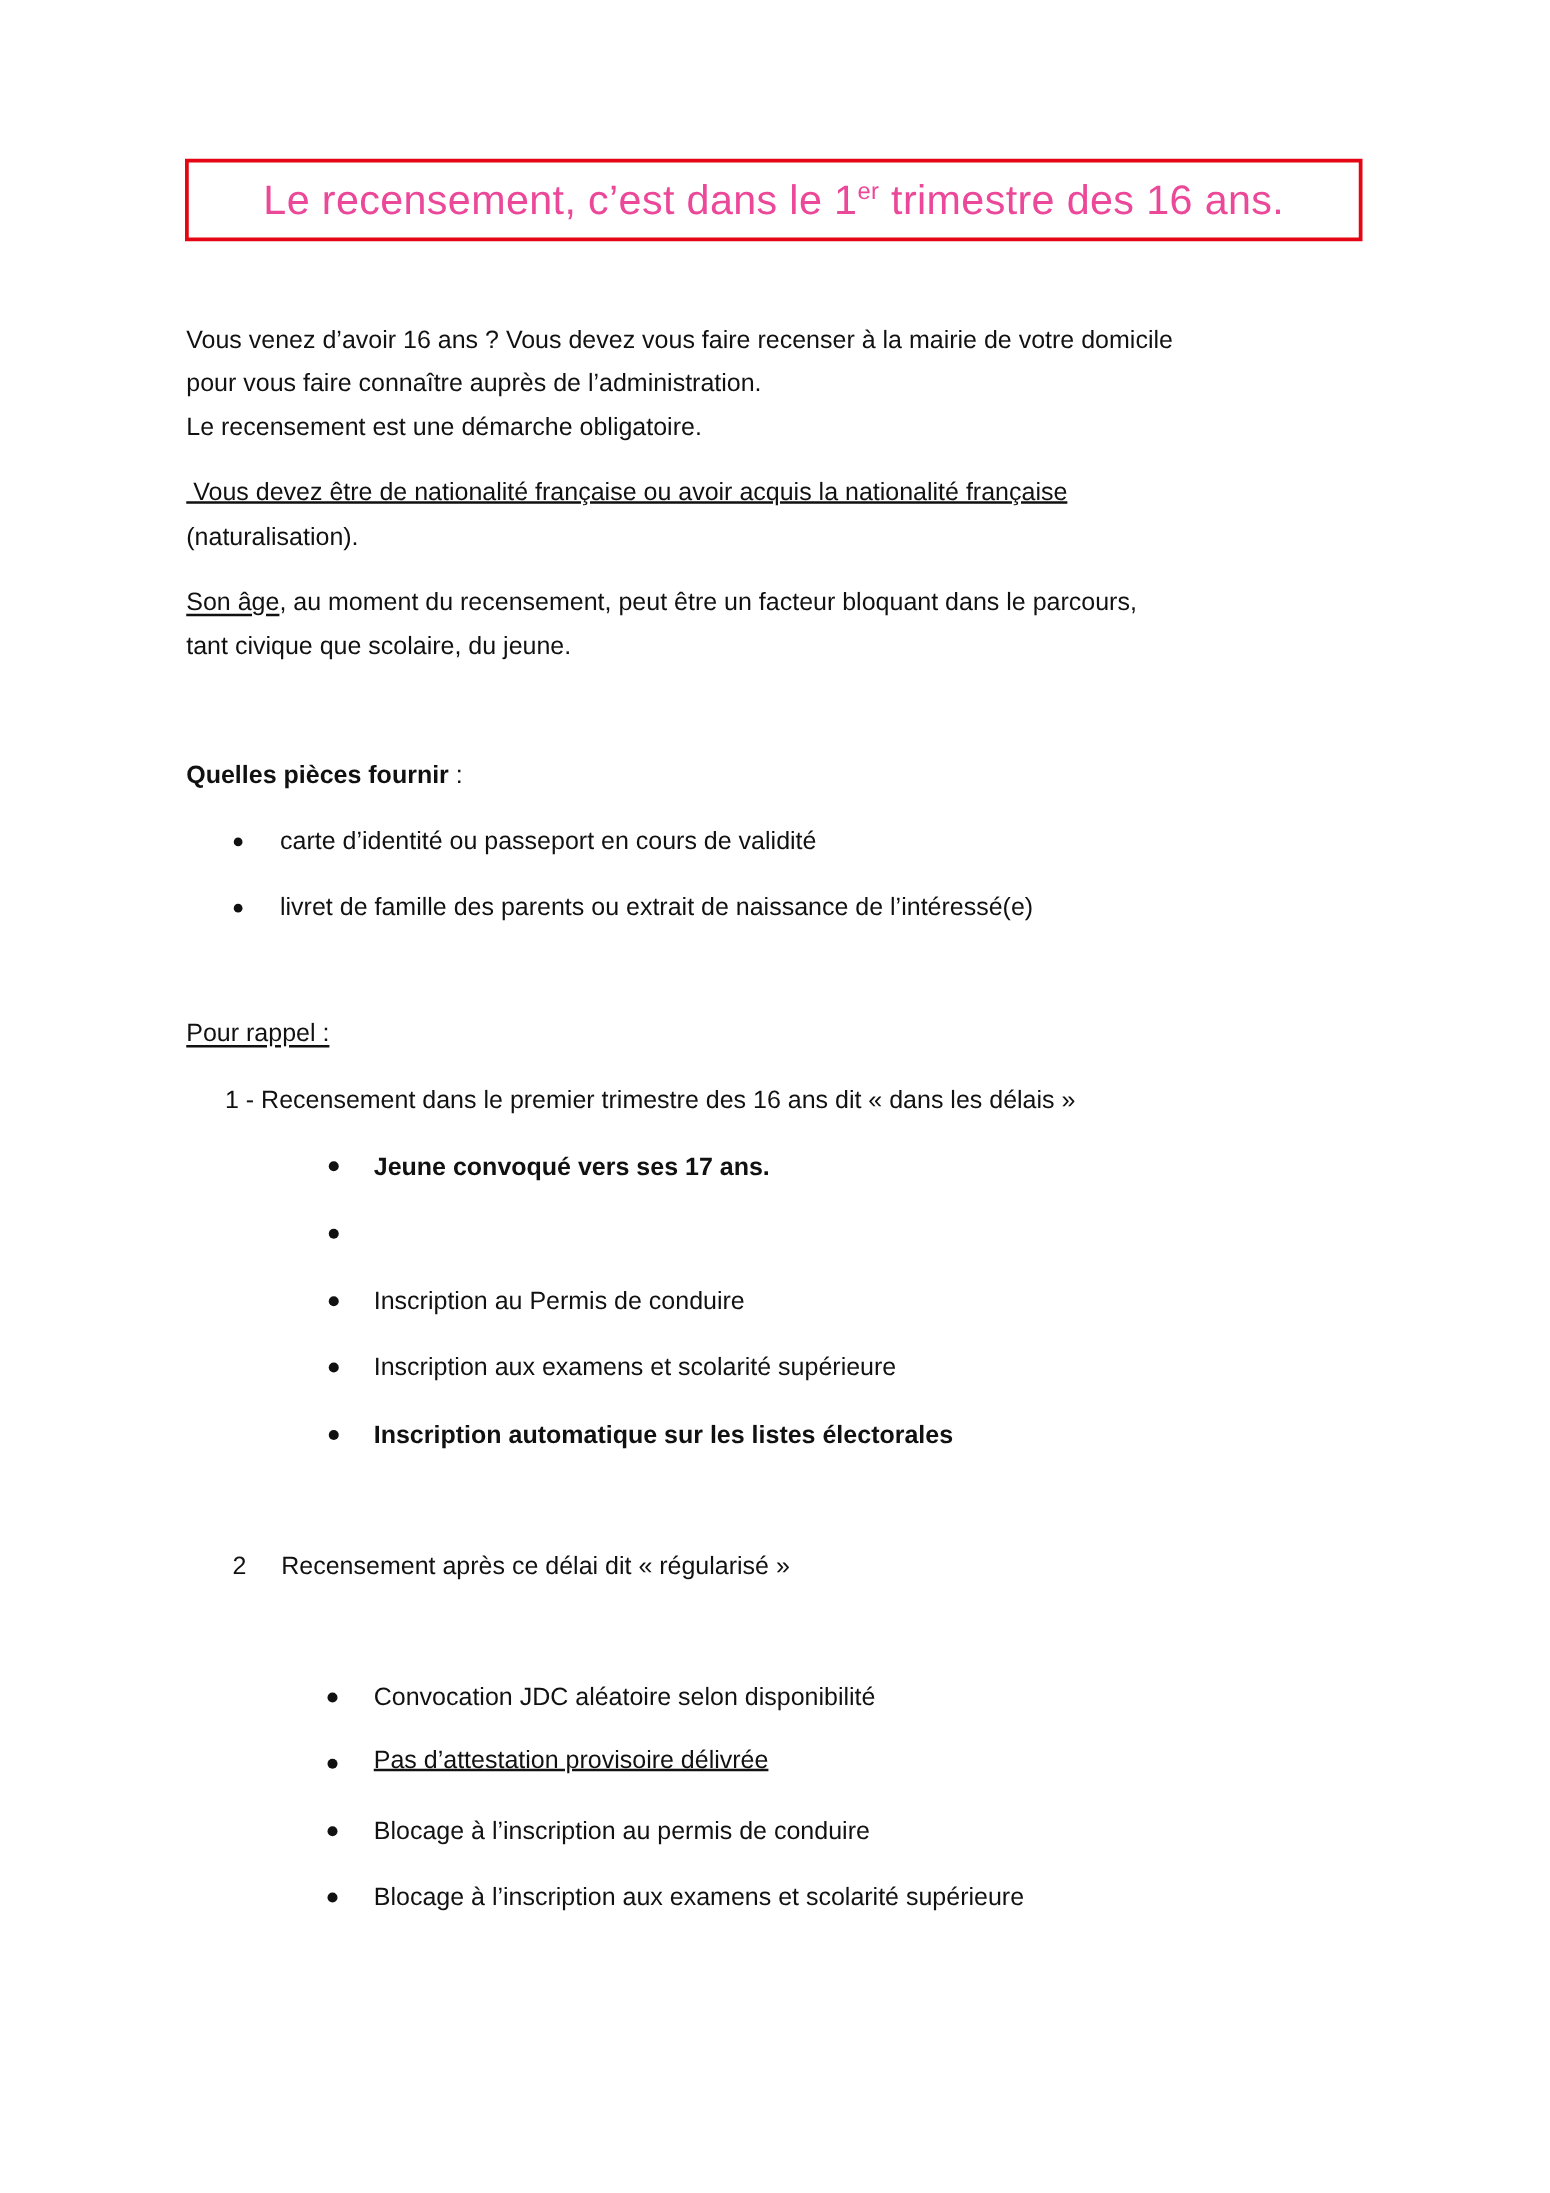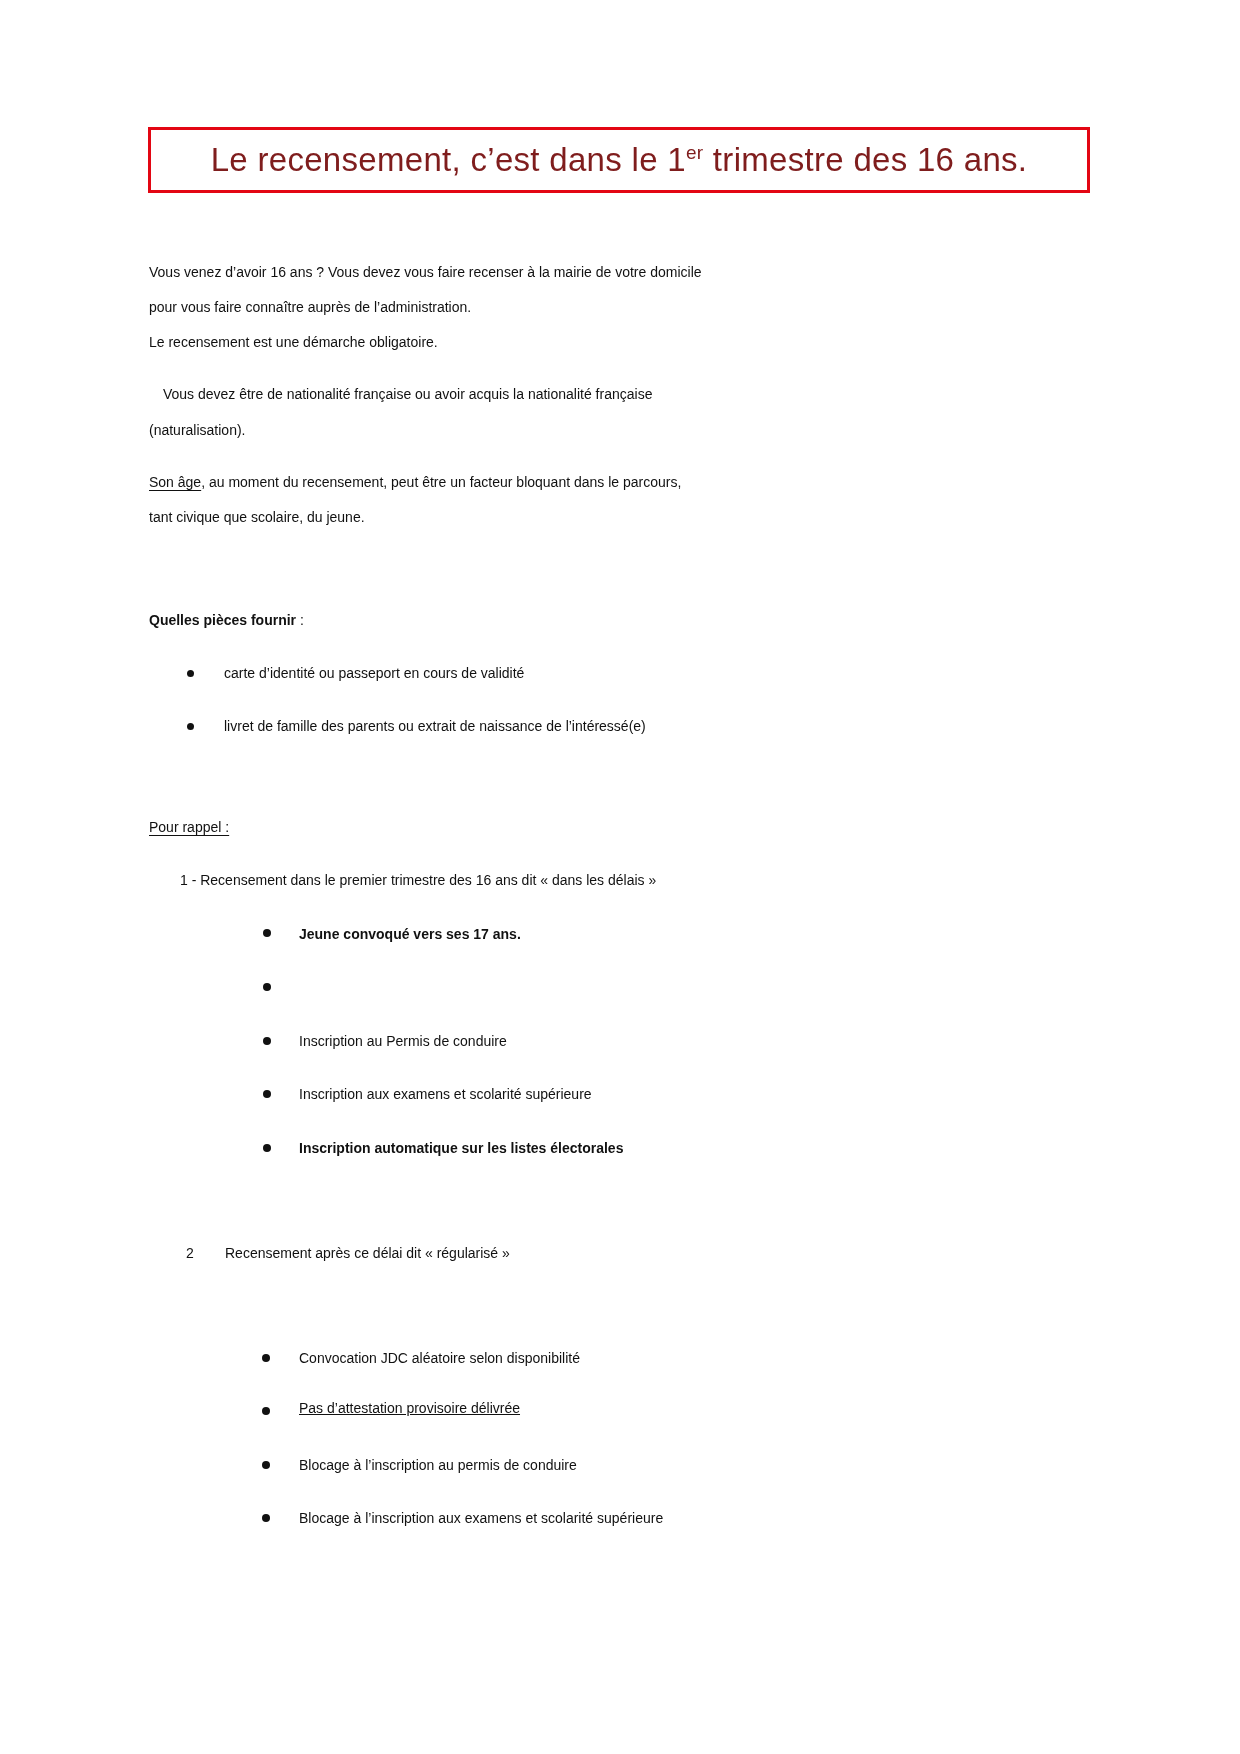--- a/index.html
+++ b/index.html
@@ -2,43 +2,43 @@
 <html><head>
 <meta charset="utf-8">
 <style>
   html, body { margin: 0; padding: 0; background: #ffffff; }
   body { width: 1240px; height: 1754px; position: relative; overflow: hidden;
          font-family: "Liberation Sans", sans-serif; color: #111111; }
   .page { position: absolute; left: 0; top: 0; width: 1240px; height: 1754px; background: #fff; }
   .title-box { position: absolute; left: 148px; top: 127px; width: 942px; height: 66px;
                box-sizing: border-box; border: 3px solid #e30613; display: flex;
                align-items: center; justify-content: center; }
-  .title { color: #7f1d1d; font-size: 33px; letter-spacing: 0.3px; white-space: nowrap; }
+  .title { color: #ec4899; font-size: 33px; letter-spacing: 0.3px; white-space: nowrap; }
   .title sup { font-size: 19px; vertical-align: 12px; line-height: 0; }
-  .line { position: absolute; font-size: 14px; line-height: 28px; white-space: nowrap; }
+  .line { position: absolute; font-size: 20px; line-height: 28px; white-space: nowrap; }
   .b { font-weight: bold; }
   .u { text-decoration: underline; text-underline-offset: 3px; }
   .i { }
   .dot { position: absolute; width: 8px; height: 8px; border-radius: 50%; background: #111; }
   .dot.small { width: 7px; height: 7px; }
 </style>
 </head>
 <body>
 
 <div class="page">
 
   <div class="title-box">
     <div class="title"><span>Le recensement, c’est dans le 1</span><sup>er</sup><span> trimestre des 16 ans.</span></div>
   </div>
 
   <div class="line" style="left:149px; top:258px;">Vous venez d’avoir 16 ans ? Vous devez vous faire recenser à la mairie de votre domicile</div>
   <div class="line" style="left:149px; top:328px;">Le recensement est une démarche obligatoire.</div>
   <div class="line" style="left:149px; top:293px;">pour vous faire connaître auprès de l’administration.</div>
 
-  <div class="line" style="left:159px; top:380px; white-space:pre;"> Vous devez être de nationalité française ou avoir acquis la nationalité française</div>
+  <div class="line" style="left:149px; top:380px; white-space:pre;text-decoration:underline;"> Vous devez être de nationalité française ou avoir acquis la nationalité française</div>
   <div class="line" style="left:149px; top:416px;">(naturalisation).</div>
 
   <div class="line" style="left:149px; top:468px;"><span class="u">Son âge</span><span>, au moment du recensement, peut être un facteur bloquant dans le parcours,</span></div>
   <div class="line" style="left:149px; top:503px;">tant civique que scolaire, du jeune.</div>
 
   <div class="line" style="left:149px; top:606px;"><span class="b">Quelles pièces fournir</span><span> :</span></div>
 
   <span class="dot small" style="left:187px; top:670px;"></span>
   <div class="line" style="left:224px; top:659px;">carte d’identité ou passeport en cours de validité</div>
   <span class="dot small" style="left:187px; top:723px;"></span>

